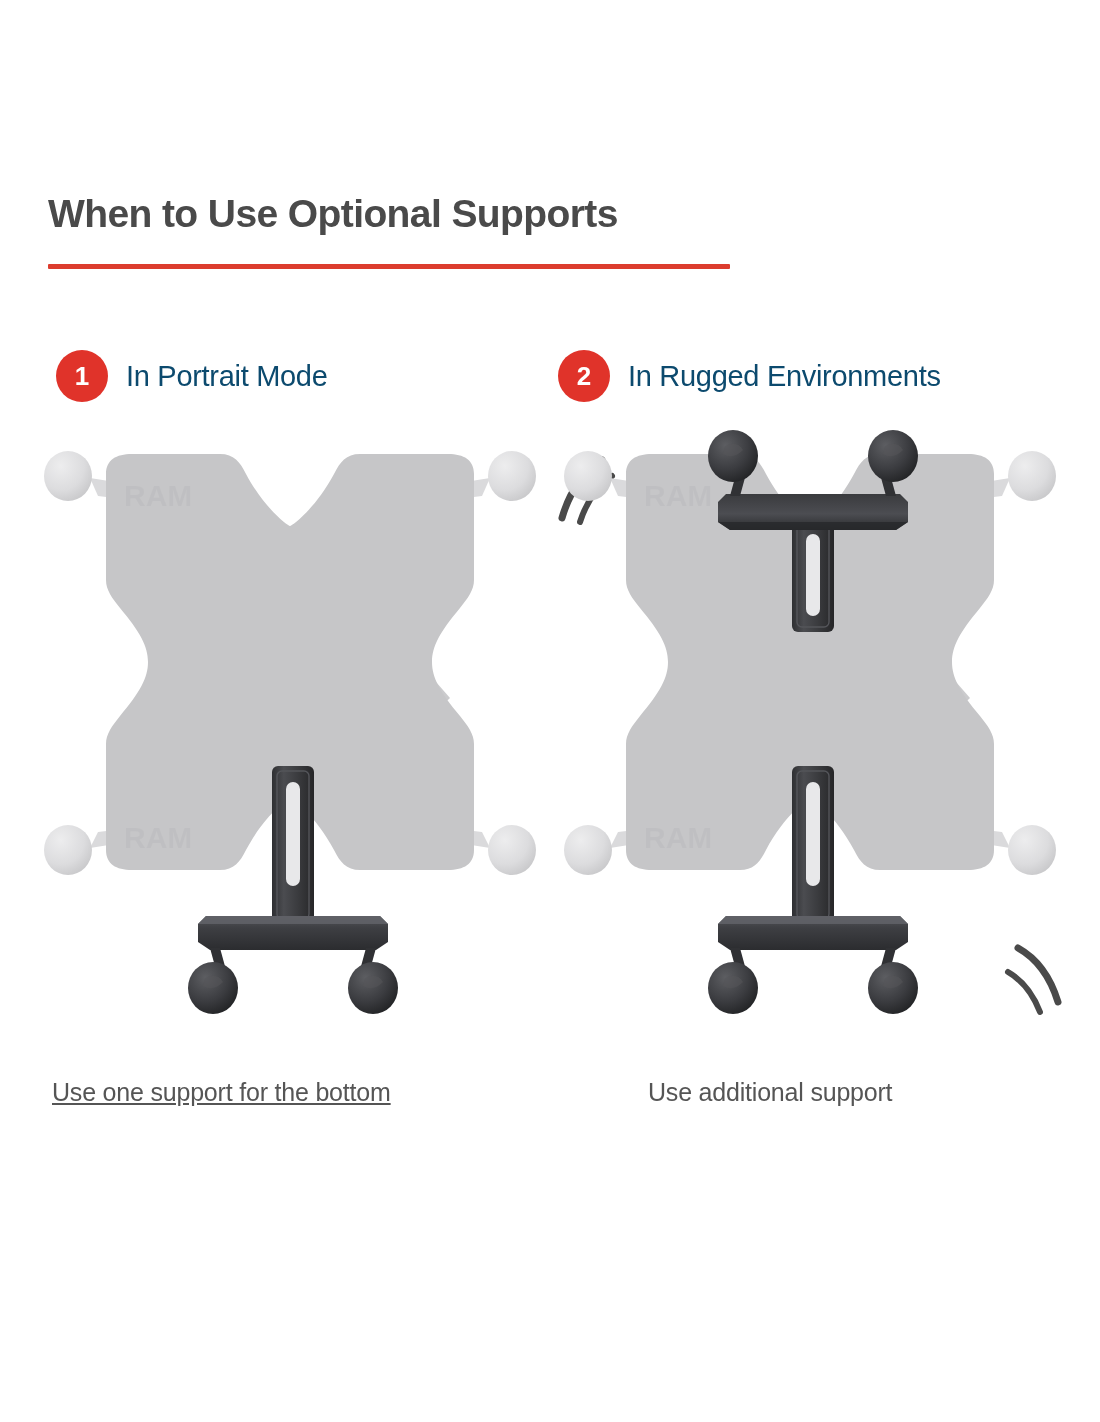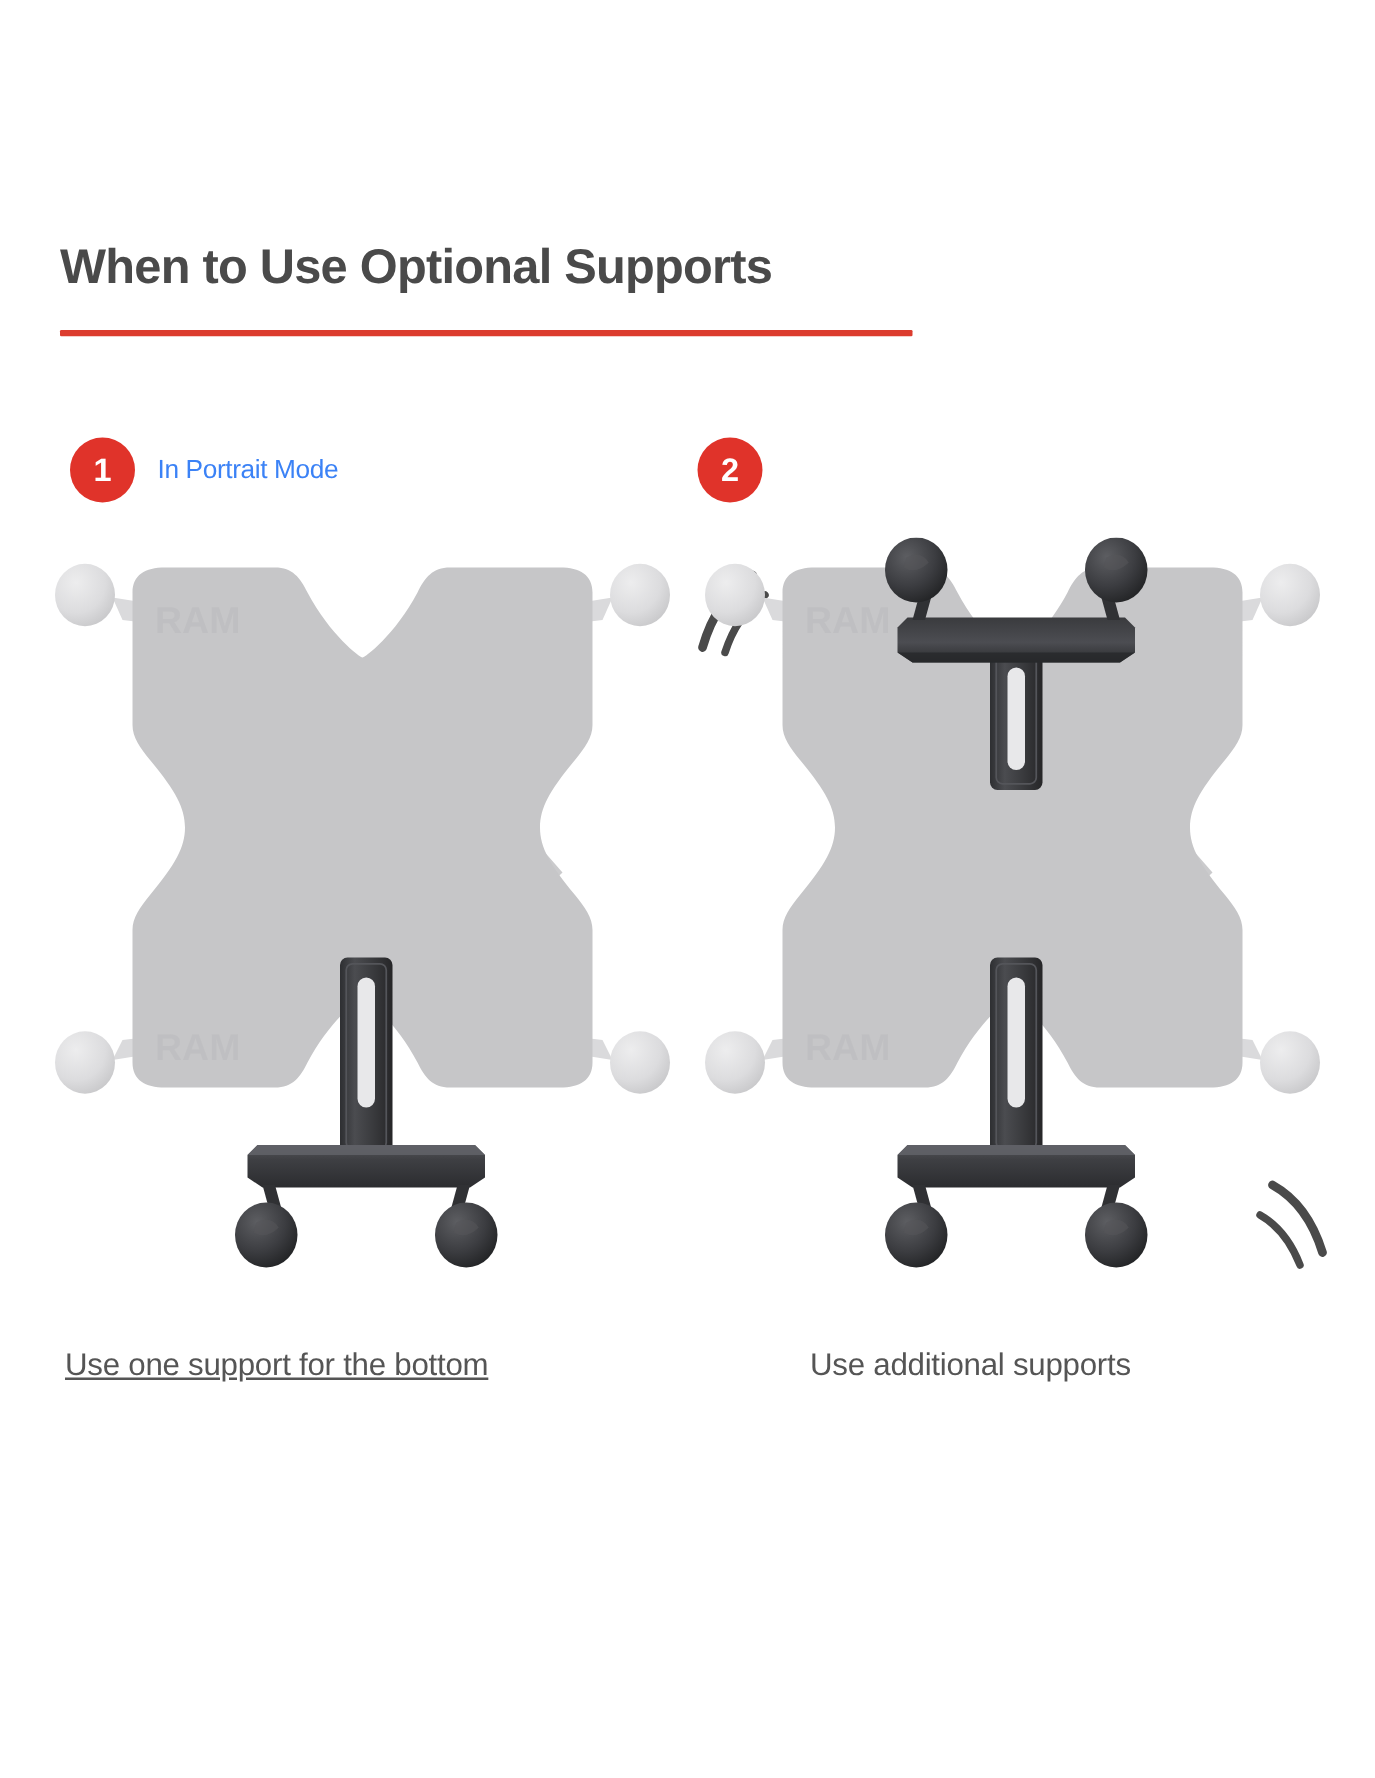--- a/index.html
+++ b/index.html
@@ -26,21 +26,21 @@
   .step-1{left:56px;top:340px;}
   .step-2{left:558px;top:340px;}
   .badge{
     width:52px;height:52px;border-radius:50%;
     background:#e0332a;color:#fff;
     display:flex;align-items:center;justify-content:center;
     font-size:26px;font-weight:bold;line-height:1;
     flex:0 0 auto;
   }
   .step-label{
-    font-size:21px;font-weight:500;color:#3b82f6;white-space:nowrap;
+    font-size:29px;font-weight:500;color:#0c4a6e;white-space:nowrap;
     letter-spacing:-0.3px;
   }
 
   
   .panel{position:absolute;top:420px;width:540px;height:620px;}
   .panel-1{left:20px;}
   .panel-2{left:540px;}
   .panel svg{display:block;width:540px;height:620px;}
 
   
@@ -59,20 +59,21 @@
   <div class="title">When to Use Optional Supports</div>
   <div class="rule"></div>
 
   <div class="step-head step-1">
     <div class="badge">1</div>
     <div class="step-label">In Portrait Mode</div>
   </div>
 
   <div class="step-head step-2">
     <div class="badge">2</div>
+    <div class="step-label">In Rugged Environments</div>
   </div>
 
   <div class="panel panel-1">
     <svg viewBox="0 0 540 620" xmlns="http://www.w3.org/2000/svg">
       <defs>
         <linearGradient id="barGrad1" x1="0" y1="0" x2="0" y2="1">
           <stop offset="0%" stop-color="#55565a"></stop>
           <stop offset="35%" stop-color="#3e3f43"></stop>
           <stop offset="100%" stop-color="#2b2c2f"></stop>
         </linearGradient>
@@ -275,15 +276,15 @@
         <path d="M356 518 L350 540 L340 540 L346 518 Z" fill="#303134"></path>
         <ellipse cx="193" cy="558" rx="25" ry="26" fill="url(#ballGrad2)"></ellipse>
         <ellipse cx="353" cy="558" rx="25" ry="26" fill="url(#ballGrad2)"></ellipse>
         <path d="M185 548 q12 -6 18 4 q-10 10 -20 4 z" fill="#55565a" opacity="0.55"></path>
         <path d="M345 548 q12 -6 18 4 q-10 10 -20 4 z" fill="#55565a" opacity="0.55"></path>
       </g>
     </svg>
   </div>
 
   <div class="caption cap-1">Use one support for the bottom</div>
-  <div class="caption cap-2">Use additional supports</div>
+  <div class="caption cap-2">Use additional support</div>
 
 </div>
 
 </body></html>

